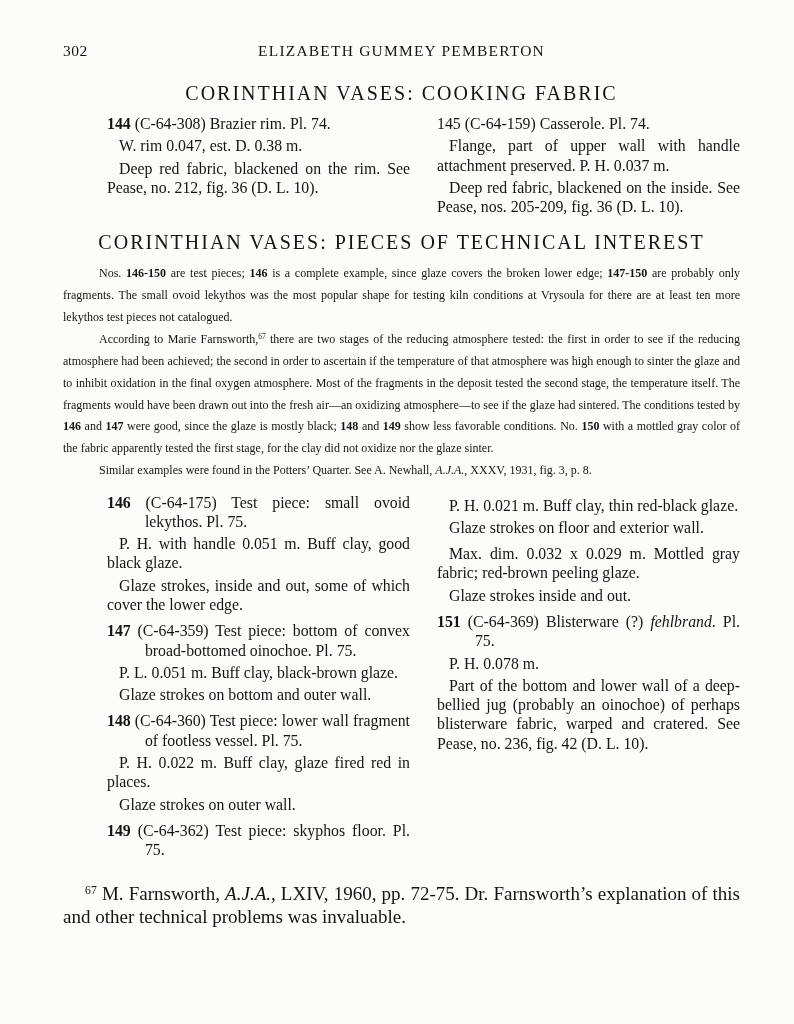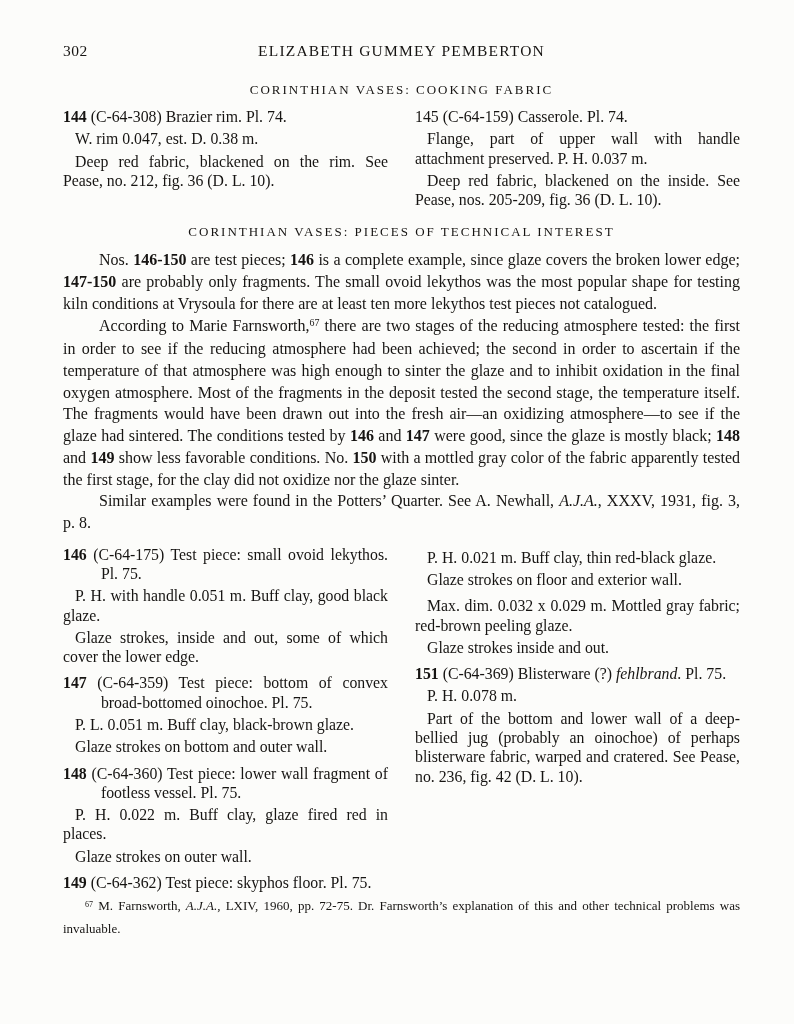--- a/index.html
+++ b/index.html
@@ -25,68 +25,69 @@
   }
   .page-num {
     position: absolute;
     left: 0;
     top: 0;
     letter-spacing: 0.5px;
   }
   
   .section-title {
     text-align: center;
-    font-size: 13px;
+    font-size: 20px;
     font-weight: normal;
     letter-spacing: 2px;
     white-space: nowrap;
   }
   .title-cooking   { margin-top: 18px; }
   .title-technical { margin-top: 15px; }
   
   .columns {
     display: flex;
     gap: 27px;
   }
   .col { flex: 1 1 0; min-width: 0; }
   .catalog {
     font-size: 15.8px;
     line-height: 19.3px;
     text-align: justify;
+    margin-left: 44px;
   }
   .catalog-1 { margin-top: 9px; }
   .catalog-2 { margin-top: 11px; }
   .entry { margin-top: 7px; }
   .entry:first-child { margin-top: 0; }
   .entry-heading {
     padding-left: 2.4em;
     text-indent: -2.4em;
   }
   .entry-para {
     text-indent: 12px;
     margin-top: 3px;
   }
   
   .body-text {
     margin-top: 9px;
-    font-size: 16px;
+    font-size: 12px;
     line-height: 21.7px;
     text-align: justify;
   }
   .body-para { text-indent: 36px; }
   sup {
     font-size: 0.62em;
     vertical-align: baseline;
     position: relative;
     top: -0.45em;
   }
   
   .footnote {
-    margin-top: 4px;
-    font-size: 13px;
+    margin-top: 24px;
+    font-size: 19px;
     line-height: 20.5px;
     text-align: justify;
   }
   .footnote p { text-indent: 22px; }
 </style>
 </head>
 <body>
 
 <div class="page">
 

